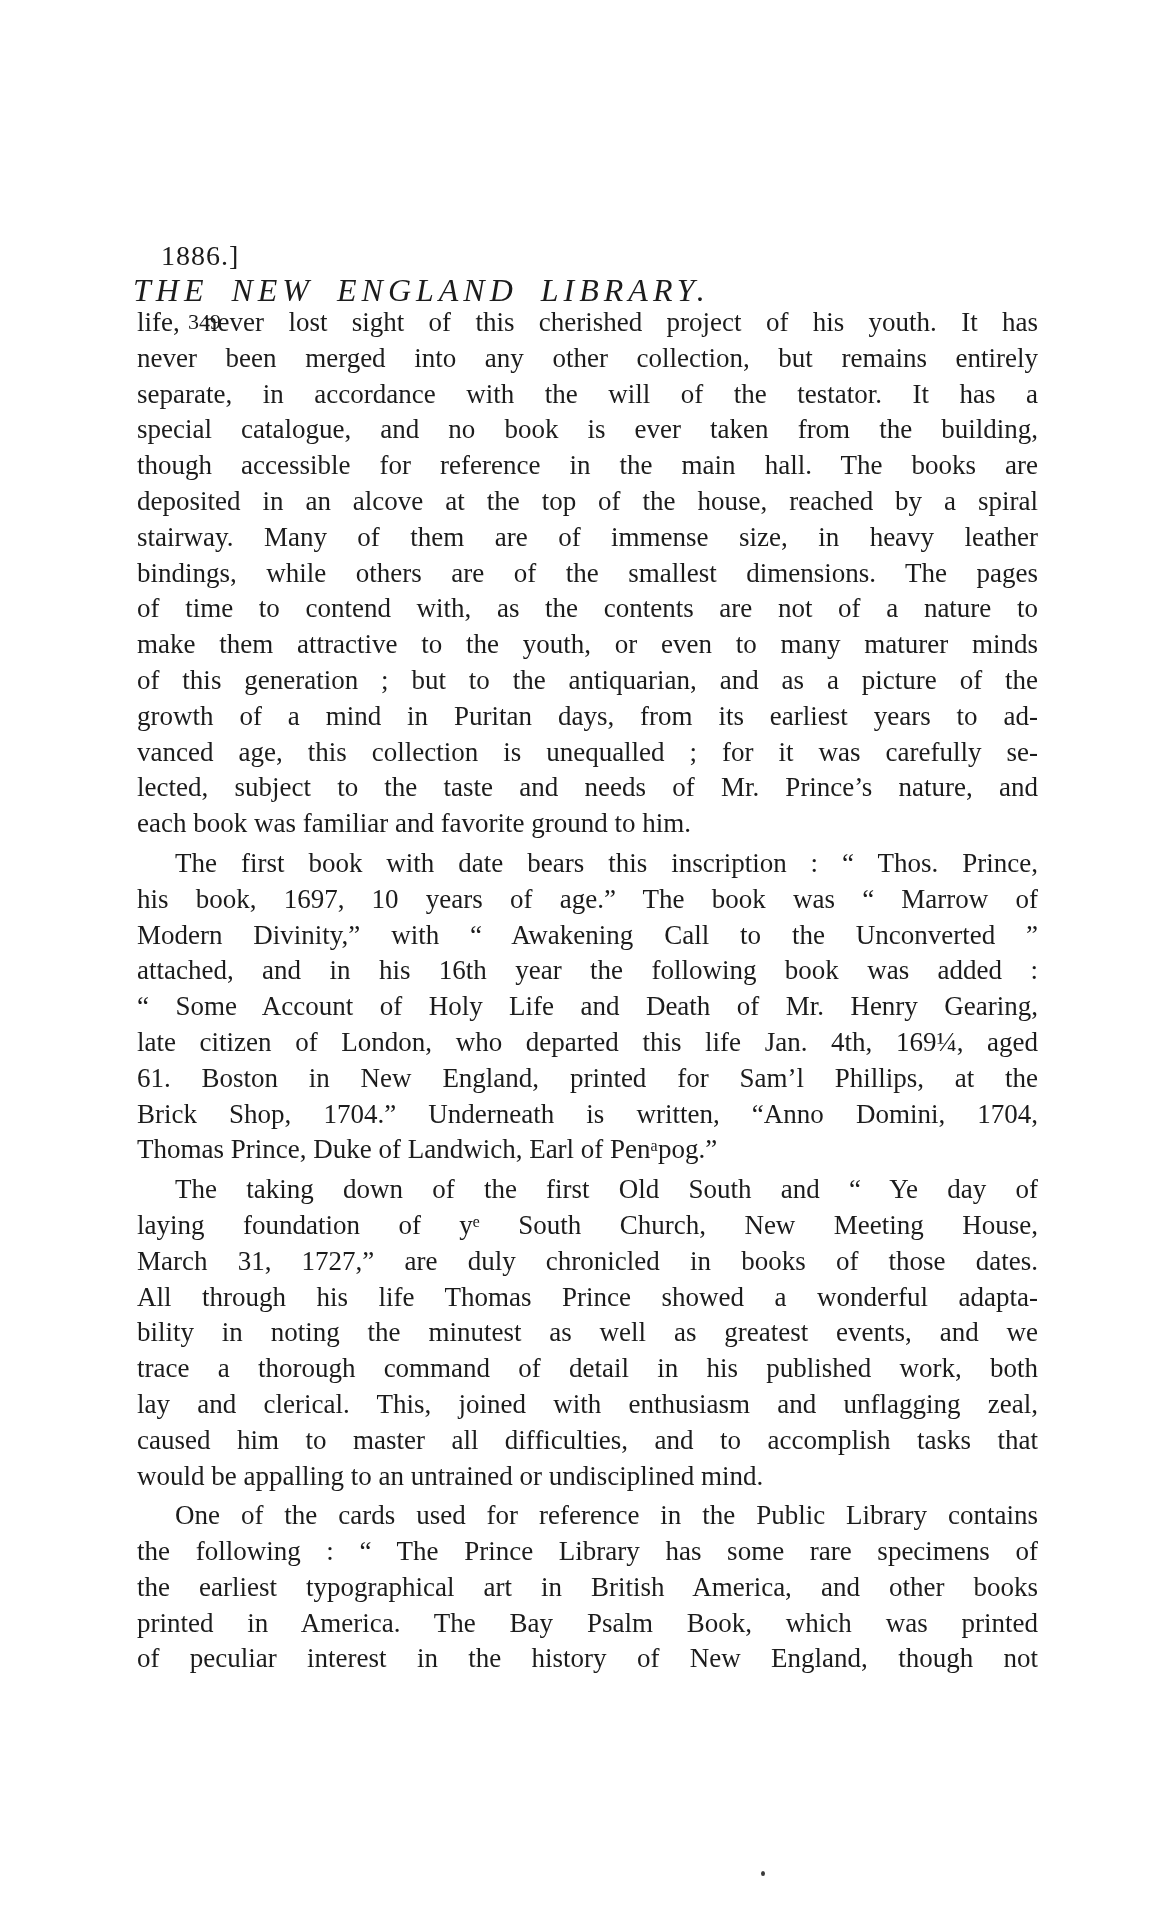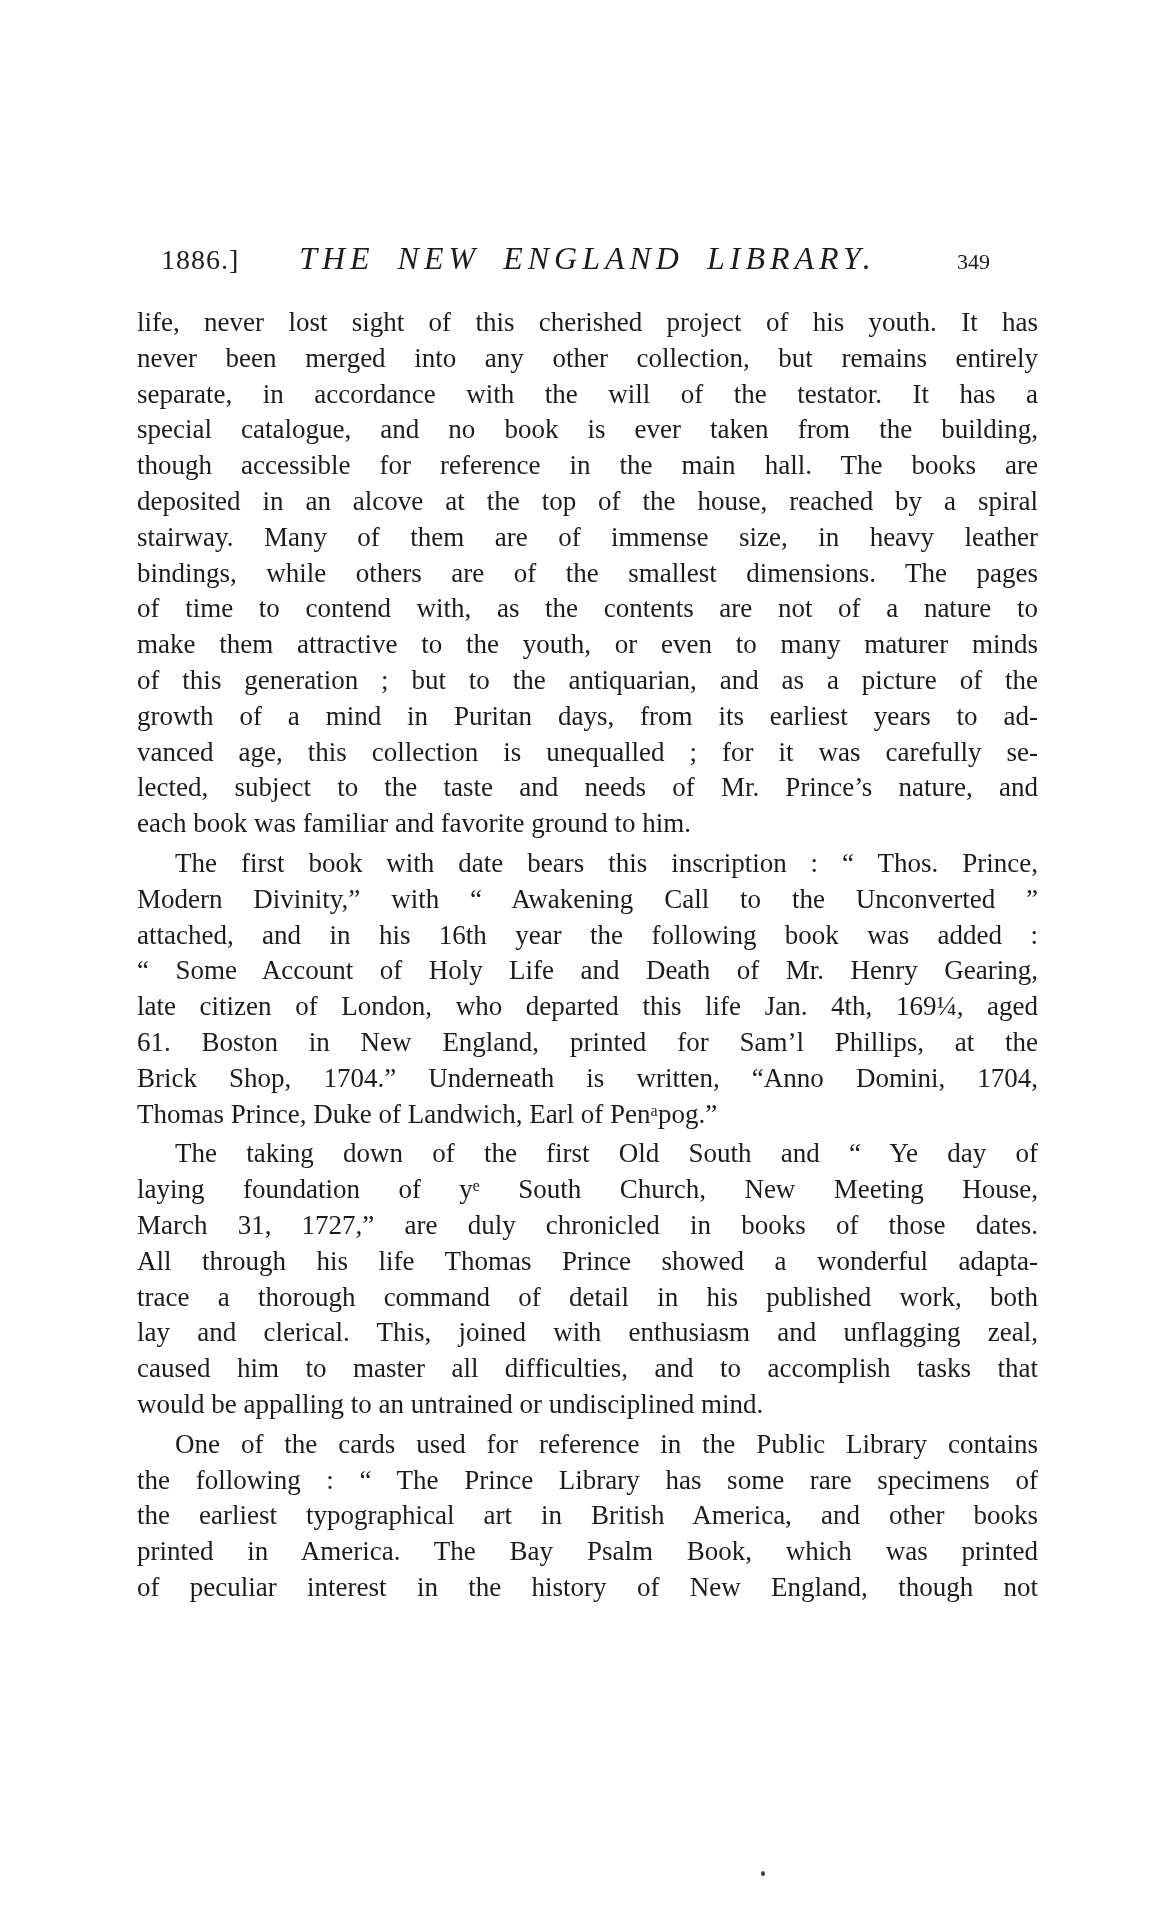--- a/index.html
+++ b/index.html
@@ -20,20 +20,21 @@
     inset: 0;
     background: #ffffff;
   }
   .page-header {
     position: absolute;
     left: 133px;
     top: 240px;
     width: 909px;
     display: flex;
     align-items: baseline;
+    flex-direction: column;
   }
   .header-year {
     font-size: 28px;
     letter-spacing: 1px;
     padding-left: 28px;
     width: 140px;
     box-sizing: border-box;
     white-space: nowrap;
   }
   .header-title {
@@ -112,33 +113,35 @@
         <div class="line">of time to contend with, as the contents are not of a nature to</div>
         <div class="line">make them attractive to the youth, or even to many maturer minds</div>
         <div class="line">of this generation ;  but to the antiquarian, and as a picture of the</div>
         <div class="line">growth of a mind in Puritan days, from its earliest years to ad-</div>
         <div class="line">vanced age, this collection is unequalled ;  for it was carefully se-</div>
         <div class="line">lected, subject to the taste and needs of Mr. Prince’s nature, and</div>
         <div class="line flush">each book was familiar and favorite ground to him.</div>
       </div>
       <div class="paragraph">
         <div class="line indent">The first book with date bears this inscription :  “ Thos. Prince,</div>
+        <div class="line">his book, 1697, 10 years of age.”  The book was “ Marrow of</div>
         <div class="line">Modern Divinity,” with “ Awakening Call to the Unconverted ”</div>
         <div class="line">attached, and in his 16th year the following book was added :</div>
         <div class="line">“ Some Account of Holy Life and Death of Mr. Henry Gearing,</div>
         <div class="line">late citizen of London, who departed this life Jan. 4th, 169¼, aged</div>
         <div class="line">61.  Boston in New England, printed for Sam’l Phillips, at the</div>
         <div class="line">Brick Shop, 1704.”  Underneath is written, “Anno Domini, 1704,</div>
         <div class="line flush">Thomas Prince, Duke of Landwich, Earl of Penᵃpog.”</div>
       </div>
       <div class="paragraph">
         <div class="line indent">The taking down of the first Old South and “ Ye day of</div>
         <div class="line">laying foundation of yᵉ South Church, New Meeting House,</div>
         <div class="line">March 31, 1727,” are duly chronicled in books of those dates.</div>
         <div class="line">All through his life Thomas Prince showed a wonderful adapta-</div>
+        <div class="line">bility in noting the minutest as well as greatest events, and we</div>
         <div class="line">trace a thorough command of detail in his published work, both</div>
         <div class="line">lay and clerical.  This, joined with enthusiasm and unflagging zeal,</div>
         <div class="line">caused him to master all difficulties, and to accomplish tasks that</div>
         <div class="line flush">would be appalling to an untrained or undisciplined mind.</div>
       </div>
       <div class="paragraph">
         <div class="line indent">One of the cards used for reference in the Public Library contains</div>
         <div class="line">the following :  “ The Prince Library has some rare specimens of</div>
         <div class="line">the earliest typographical art in British America, and other books</div>
         <div class="line">printed in America.  The Bay Psalm Book, which was printed</div>

